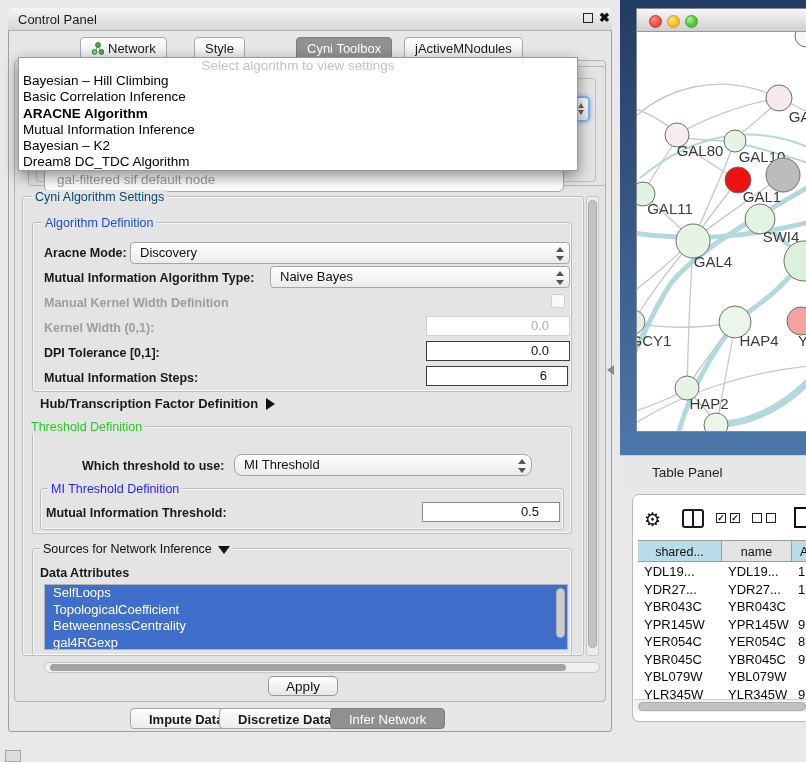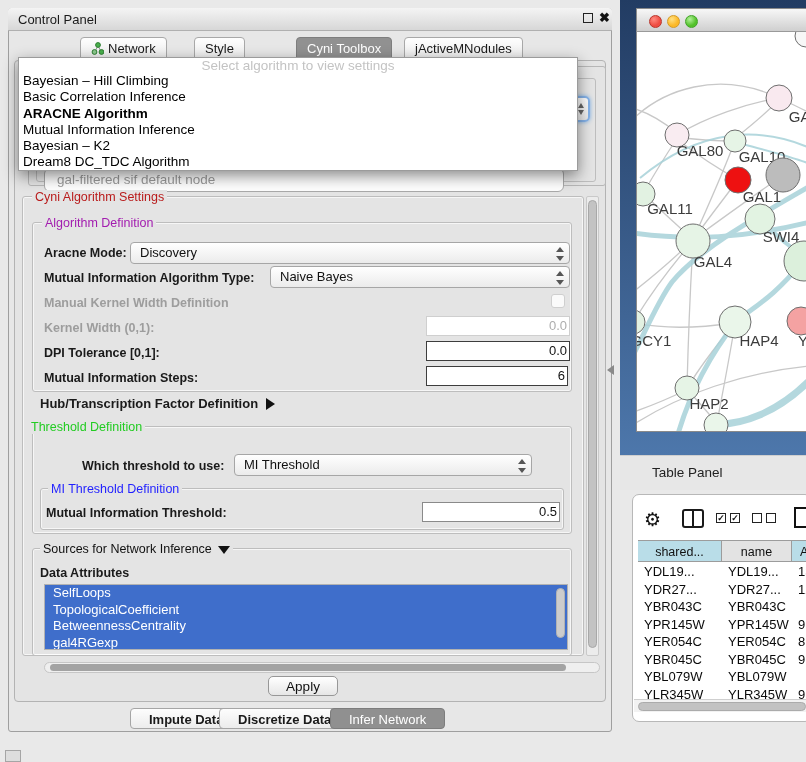--- a/index.html
+++ b/index.html
@@ -37,21 +37,21 @@
   .fs { position:absolute; border:1px solid #bdbdbd; border-radius:3px; box-shadow:inset 0 0 0 1px rgba(255,255,255,.65); }
   .legend { position:absolute; font-size:12.5px; background:#e4e4e4; padding:0 3px; white-space:nowrap; }
 
   .lbl { position:absolute; font-size:12.5px; font-weight:bold; color:#1a1a1a; white-space:nowrap; }
   .lbl.dis { color:#9d9d9d; }
   .combo { position:absolute; height:22px; background:linear-gradient(#ffffff,#ebebeb); border:1px solid #a6a6a6; border-radius:4px; font-size:13px; color:#111; line-height:20px; padding-left:9px; }
   .combo .spin { position:absolute; right:5px; top:3px; width:10px; height:16px; }
   .combo .spin i { position:absolute; left:2px; width:0; height:0; border-left:4px solid transparent; border-right:4px solid transparent; }
   .combo .spin i.up { top:1px; border-bottom:5px solid #555; }
   .combo .spin i.dn { bottom:1px; border-top:5px solid #555; }
-  .tinput { position:absolute; height:20px; background:#fff; border:1px solid #3d3d3d; font-size:13px; text-align:right; line-height:18px; padding-right:2px; }
+  .tinput { position:absolute; height:20px; background:#fff; border:1px solid #3d3d3d; font-size:13px; text-align:right; line-height:18px; padding-right:20px; }
   .tinput.dis { border:1px solid #cfcfcf; color:#adadad; }
   .chk { position:absolute; width:14px; height:14px; border:1.5px solid #cfcfcf; border-radius:3px; background:#fafafa; }
   .arrow-r { display:inline-block; width:0; height:0; border-top:6px solid transparent; border-bottom:6px solid transparent; border-left:9px solid #111; vertical-align:-2px; margin-left:8px; }
   .arrow-d { display:inline-block; width:0; height:0; border-left:6px solid transparent; border-right:6px solid transparent; border-top:8px solid #111; vertical-align:-1px; margin-left:6px; }
 
   .attr-list { left:44px; top:584px; width:524px; height:66px; background:#fff; border:1px solid #b2b2b2; overflow:hidden; }
   .attr-item { height:16.5px; line-height:16.5px; background:#3f6ecb; color:#fff; font-size:13px; padding-left:8px; }
   .attr-scroll { left:556px; top:588px; width:9px; height:50px; background:#cccccc; border:1px solid #b2b2b2; border-radius:5px; }
 
   .vscroll { left:586px; top:196px; width:13px; height:460px; background:#ececec; border:1px solid #c9c9c9; border-radius:2px; }
@@ -130,24 +130,24 @@
   <div class="ph">Select algorithm to view settings</div>
   <div class="it">Bayesian – Hill Climbing</div>
   <div class="it">Basic Correlation Inference</div>
   <div class="it bold">ARACNE Algorithm</div>
   <div class="it">Mutual Information Inference</div>
   <div class="it">Bayesian – K2</div>
   <div class="it">Dream8 DC_TDC Algorithm</div>
 </div>
 
 <div class="fs" style="left:22px;top:196px;width:562px;height:460px;"></div>
-<div class="legend" style="left:32px;top:190px;color:#b91c1c;">Cyni Algorithm Settings</div>
+<div class="legend" style="left:32px;top:190px;color:#0c4a6e;">Cyni Algorithm Settings</div>
 
 <div class="fs" style="left:32px;top:222px;width:540px;height:170px;"></div>
-<div class="legend" style="left:42px;top:216px;color:#a21caf;text-align:right;">Algorithm Definition</div>
+<div class="legend" style="left:42px;top:216px;color:#1d4ed8;text-align:right;">Algorithm Definition</div>
 
 <div class="lbl" style="left:44px;top:246px;">Aracne Mode:</div>
 <div class="combo" style="left:130px;top:242px;width:440px;"><span>Discovery</span><span class="spin">
       <i class="up"></i>
       <i class="dn"></i>
     </span></div>
 
 <div class="lbl" style="left:44px;top:271px;">Mutual Information Algorithm Type:</div>
 <div class="combo" style="left:270px;top:266px;width:300px;"><span>Naive Bayes</span><span class="spin">
       <i class="up"></i>
@@ -165,21 +165,21 @@
 
 <div class="lbl" style="left:44px;top:371px;">Mutual Information Steps:</div>
 <div class="tinput" style="left:426px;top:366px;width:142px;">6</div>
 
 <div class="lbl" style="left:40px;top:396px;font-size:13px;"><span>Hub/Transcription Factor Definition</span><span class="arrow-r"></span></div>
 
 <div class="fs" style="left:32px;top:426px;width:540px;height:108px;"></div>
 <div class="legend" style="left:28px;top:420px;color:#22cc22;">Threshold Definition</div>
 
 <div class="lbl" style="left:82px;top:459px;">Which threshold to use:</div>
-<div class="combo" style="left:234px;top:454px;width:298px;"><span>MI Threshold</span><span class="spin">
+<div class="combo" style="left:234px;top:454px;width:298px;border-radius:8px;"><span>MI Threshold</span><span class="spin">
       <i class="up"></i>
       <i class="dn"></i>
     </span></div>
 
 <div class="fs" style="left:40px;top:488px;width:524px;height:42px;"></div>
 <div class="legend" style="left:48px;top:482px;color:#1f1fff;">MI Threshold Definition</div>
 <div class="lbl" style="left:46px;top:506px;">Mutual Information Threshold:</div>
 <div class="tinput" style="left:422px;top:502px;width:138px;border-color:#8a8a8a;">0.5</div>
 
 <div class="fs" style="left:32px;top:548px;width:540px;height:108px;"></div>

